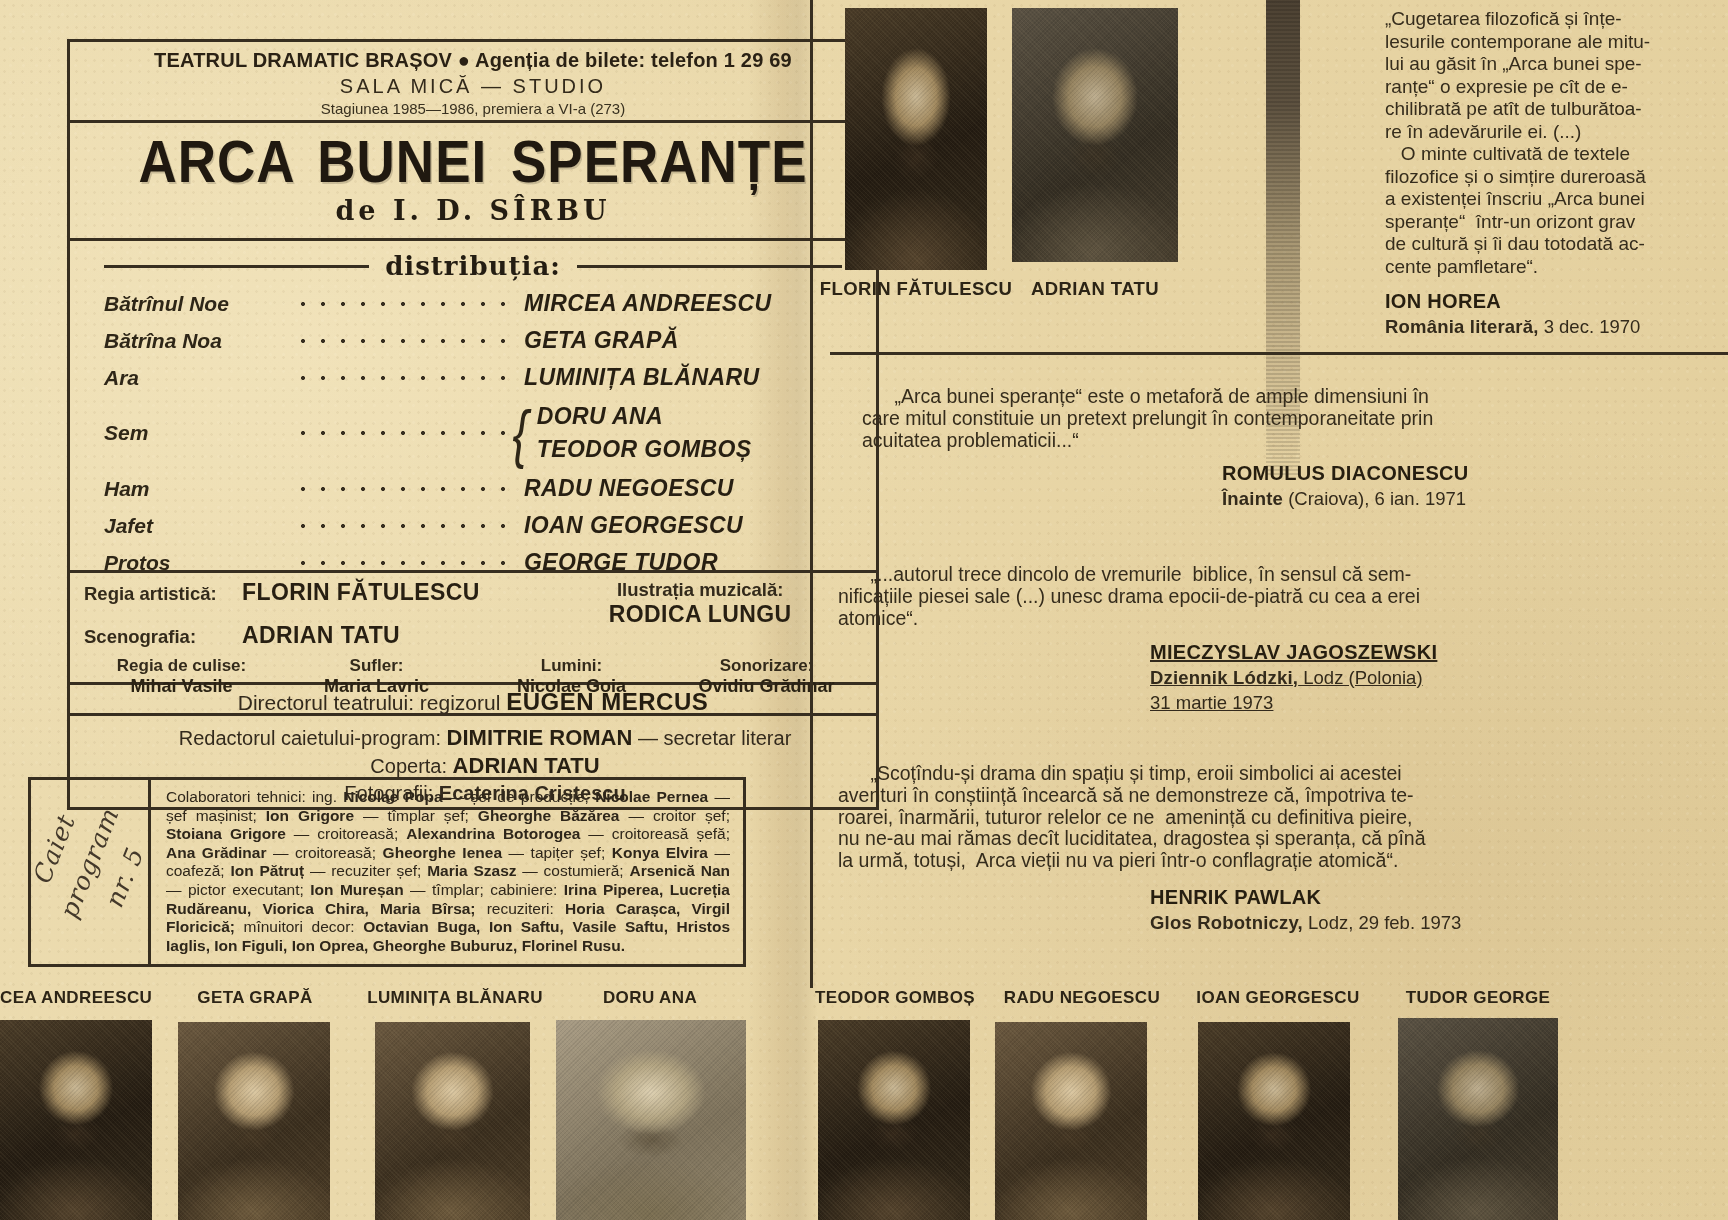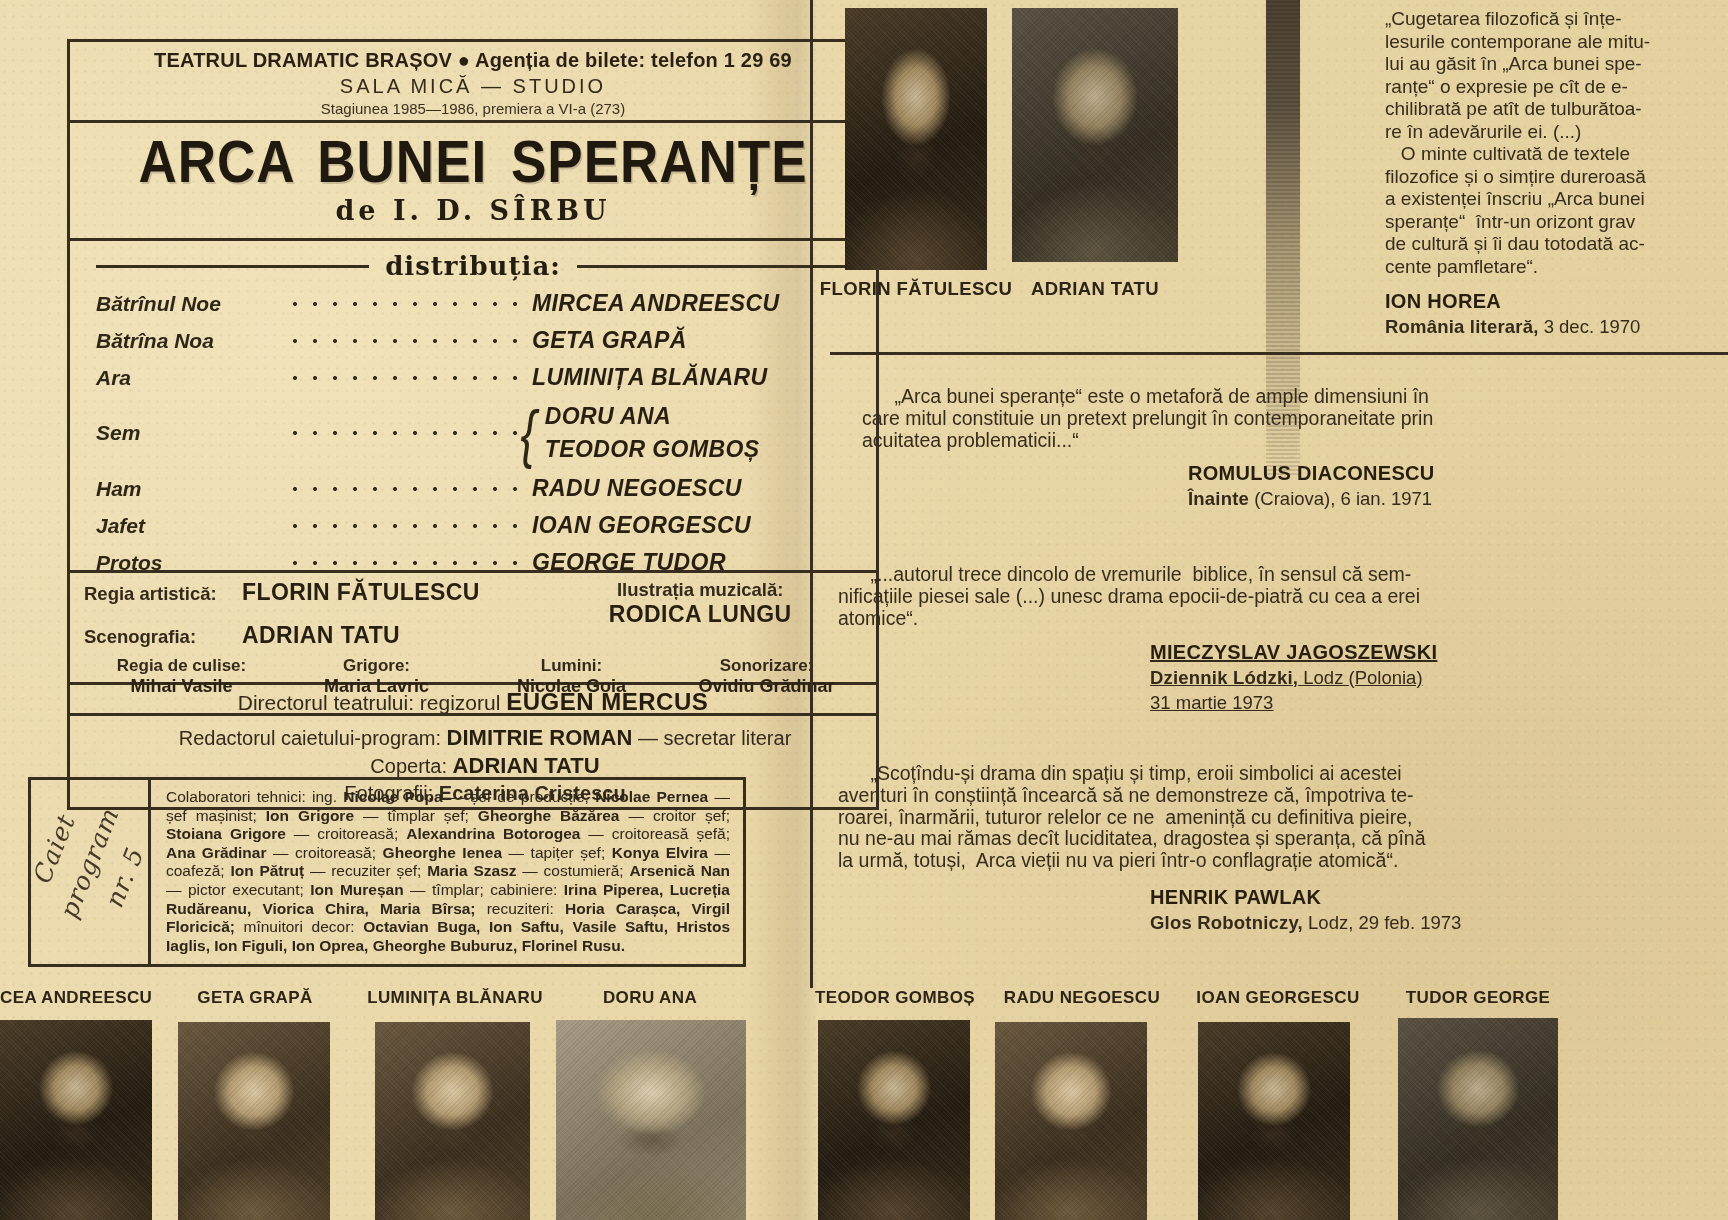--- a/index.html
+++ b/index.html
@@ -30,21 +30,21 @@
   .hdr2{font-size:20px;letter-spacing:3px;margin-top:3px;color:#332a1b;}
   .hdr3{font-size:15px;margin-top:2px;color:#38301f;}
 
   .sec-title{height:120px;text-align:center;}
   .main-title{font-size:53px;font-weight:bold;letter-spacing:1px;word-spacing:8px;
     margin-top:8px;transform:scaleY(1.12);color:#201910;
     text-shadow:1.5px 1.5px 0 rgba(32,25,16,0.18);}
   .author-line{font-family:"DejaVu Serif",serif;font-weight:bold;font-size:27px;
     letter-spacing:4px;margin-top:3px;color:#241d12;}
 
-  .sec-cast{height:332px;padding:0 26px;box-sizing:border-box;}
+  .sec-cast{height:332px;padding:0 34px;box-sizing:border-box;}
   .dist-heading{display:flex;align-items:center;gap:16px;height:44px;padding-top:6px;box-sizing:border-box;}
   .dist-heading .hrule{flex:1;height:3px;background:#372e20;}
   .dist-word{font-family:"DejaVu Serif",serif;font-weight:bold;font-size:26px;color:#241d12;letter-spacing:1px;}
   .cast-row{display:grid;grid-template-columns:185px 1fr 318px;align-items:center;height:37px;font-style:italic;}
   .cast-row.tall{height:74px;}
   .cast-role{font-weight:bold;font-size:21px;color:#2e2617;}
   .cast-dots{height:8px;margin:0 14px 0 4px;align-self:center;
     background-image:radial-gradient(circle, #372e20 1.7px, transparent 2.3px);
     background-size:20px 8px;background-repeat:repeat-x;background-position:0 center;}
   .cast-actor{font-weight:bold;font-size:23px;letter-spacing:0.4px;color:#271f12;}
@@ -218,21 +218,21 @@
           <div class="cred-label">Ilustrația muzicală:</div>
           <div class="cred-value">RODICA LUNGU</div>
         </div>
       </div>
       <div class="credits-cols">
         <div class="ccol">
           <div class="cl">Regia de culise:</div>
           <div class="cv">Mihai Vasile</div>
         </div>
         <div class="ccol">
-          <div class="cl">Grigore:</div>
+          <div class="cl">Sufler:</div>
           <div class="cv">Maria Lavric</div>
         </div>
         <div class="ccol">
           <div class="cl">Lumini:</div>
           <div class="cv">Nicolae Goia</div>
         </div>
         <div class="ccol">
           <div class="cl">Sonorizare:</div>
           <div class="cv">Ovidiu Grădinar</div>
         </div>
@@ -306,21 +306,21 @@
     <div class="attr-src">
       <b>România literară,</b><span> 3 dec. 1970</span>
     </div>
   </div>
 
   <div class="right-rule"></div>
 
   <div class="quote" style="left:862px;top:386px;width:706px;">      „Arca bunei speranțe“ este o metaforă de ample dimensiuni în
 care mitul constituie un pretext prelungit în contemporaneitate prin
 acuitatea problematicii...“</div>
-  <div class="attr-block" style="left:1188px;top:462px;">
+  <div class="attr-block" style="left:1222px;top:462px;">
     <div class="attr-author">ROMULUS DIACONESCU</div>
     <div class="attr-src">
       <b>Înainte</b><span> (Craiova), 6 ian. 1971</span>
     </div>
   </div>
 
   <div class="quote" style="left:838px;top:564px;width:724px;">      „...autorul trece dincolo de vremurile  biblice, în sensul că sem-
 nificațiile piesei sale (...) unesc drama epocii-de-piatră cu cea a erei
 atomice“.</div>
   <div class="attr-block" style="left:1150px;top:641px;text-decoration:underline;">

